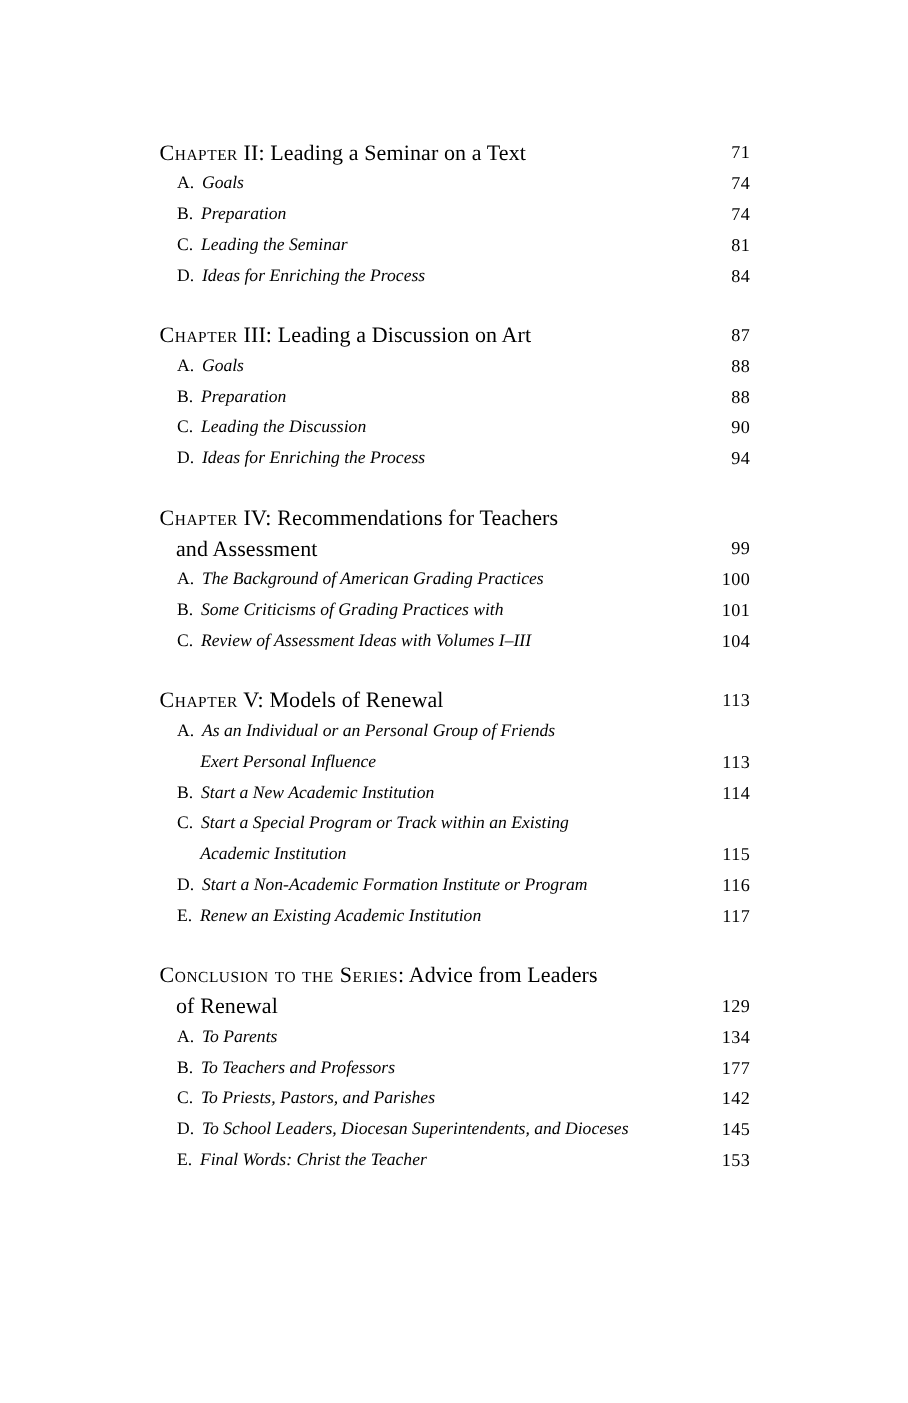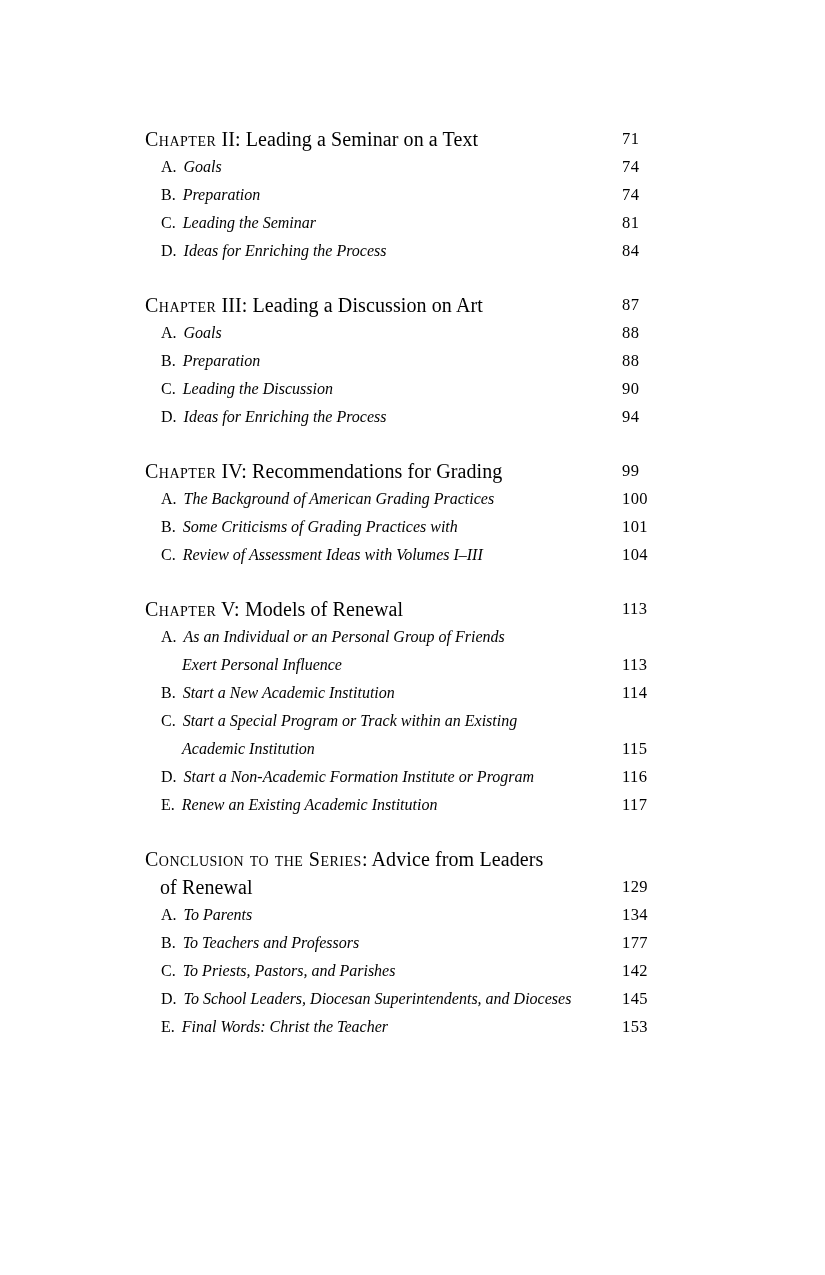--- a/index.html
+++ b/index.html
@@ -45,21 +45,21 @@
     display: block;
     line-height: 28px;
     padding-right: 70px;
   }
 
   .pageno {
     position: absolute;
     right: 0;
     bottom: 0;
     width: 60px;
-    text-align: left;
+    text-align: right;
     line-height: 28px;
     font-size: 16.5px;
     letter-spacing: 0.4px;
     font-variant-numeric: oldstyle-nums;
   }
 
   
   .entry.chapter .entry-text {
     font-size: 20px;
     line-height: 28px;
@@ -166,21 +166,22 @@
         <div class="entry sub">
           <span class="entry-text">
             <span class="line1"><span class="letter">D.</span> <span class="title">Ideas for Enriching the Process</span></span>
           </span>
           <span class="pageno">94</span>
         </div>
       </div>
       <div class="block">
         <div class="entry chapter">
           <span class="entry-text">
-            <span class="line1"><span class="smallcaps">Chapter</span> <span>IV</span><span>:</span> <span>Recommendations for Grading</span></span>
+            <span class="line1"><span class="smallcaps">Chapter</span> <span>IV</span><span>:</span> <span>Recommendations for Teachers</span></span>
+            <span class="cont">and Assessment</span>
           </span>
           <span class="pageno">99</span>
         </div>
         <div class="entry sub">
           <span class="entry-text">
             <span class="line1"><span class="letter">A.</span> <span class="title">The Background of American Grading Practices</span></span>
           </span>
           <span class="pageno">100</span>
         </div>
         <div class="entry sub">

